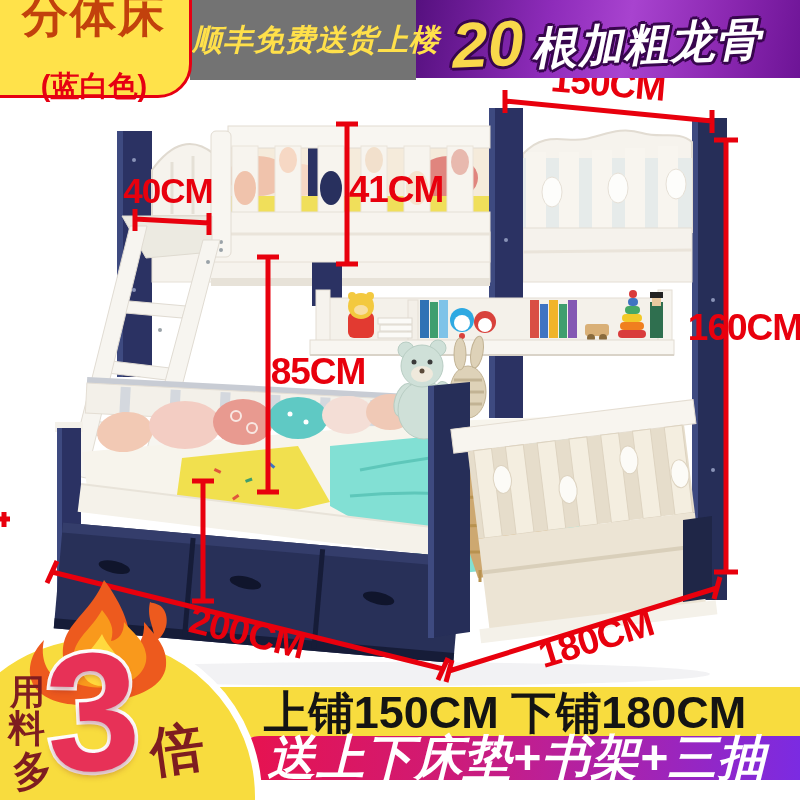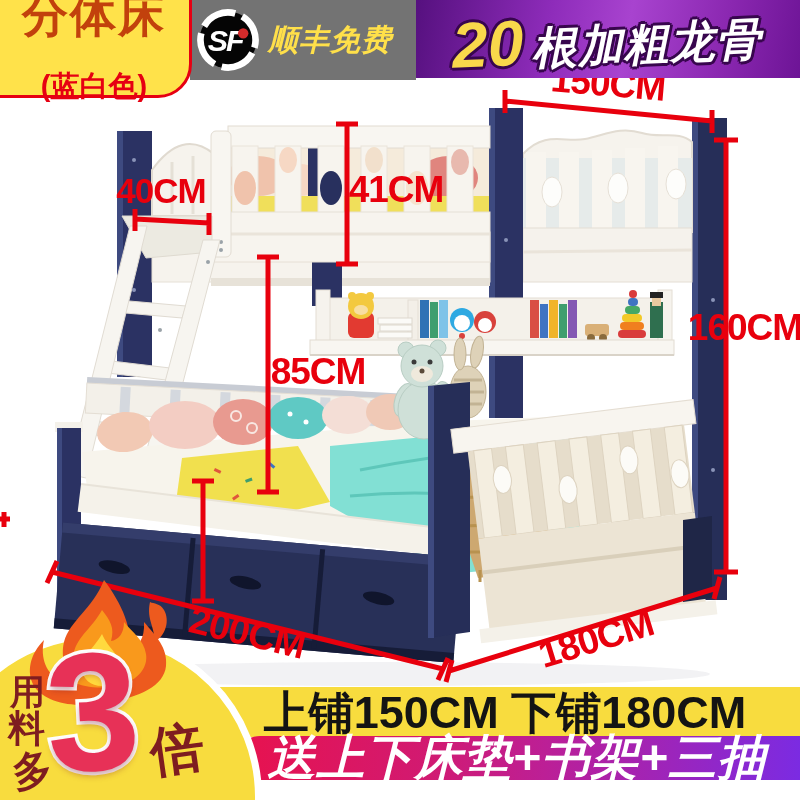--- a/index.html
+++ b/index.html
@@ -26,21 +26,21 @@
   .feat-txt{font-size:45px;color:#ffffff;line-height:1;letter-spacing:1px;
        text-shadow:-3px 0 #38064e,3px 0 #38064e,0 -3px #38064e,0 3px #38064e,-2px -2px #38064e,2px 2px #38064e,2px -2px #38064e,-2px 2px #38064e;}
 
   
   .bed-svg{position:absolute;left:0;top:0;width:800px;height:800px;z-index:1;}
 
   
   .dim{position:absolute;color:#E8000D;font-weight:700;white-space:nowrap;z-index:10;
        transform:translate(-50%,-50%);letter-spacing:-1px;}
   #lbl-150{left:608px;top:84px;font-size:37px;transform:translate(-50%,-50%) rotate(5deg);}
-  #lbl-40 {left:161px;top:191px;font-size:35px;}
+  #lbl-40 {left:168px;top:191px;font-size:35px;}
   #lbl-41 {left:396px;top:190px;font-size:37px;text-align:right;}
   #lbl-160{left:745px;top:328px;font-size:37px;}
   #lbl-85 {left:318px;top:372px;font-size:37px;}
   #lbl-30 {left:252px;top:546px;font-size:37px;}
   #lbl-200{left:247px;top:633px;font-size:38px;transform:translate(-50%,-50%) rotate(13.5deg);}
   #lbl-180{left:596px;top:639px;font-size:38px;transform:translate(-50%,-50%) rotate(-17deg);}
 
   
   .size-band{position:absolute;left:0;top:687px;width:800px;height:50px;background:#F8DC3E;z-index:12;}
   .size-text{position:absolute;left:230px;right:20px;top:0;height:50px;line-height:52px;
@@ -355,20 +355,21 @@
   </div>
   <div class="sf-banner">
     <svg width="76" height="76" viewBox="0 0 80 80">
       <circle cx="40" cy="40" r="30" fill="#050505"></circle>
       <circle cx="40" cy="40" r="29" fill="none" stroke="#ffffff" stroke-width="7" stroke-dasharray="38 8" transform="rotate(28 40 40)"></circle>
       <text x="37" y="52" text-anchor="middle" font-size="32" font-weight="bold" fill="#ffffff" font-family="Liberation Sans, sans-serif" letter-spacing="-2">SF</text>
       <circle cx="56" cy="33" r="5.5" fill="#D42B2B"></circle>
     </svg>
     <div class="sf-text">
       <span class="sf-line">顺丰免费</span>
+      <span class="sf-line">送货上楼</span>
     </div>
   </div>
   <div class="purple-banner">
     <div class="purple-inner">
       <span class="feat-num">20</span>
       <span class="feat-txt">根加粗龙骨</span>
     </div>
   </div>
 
 </div>

